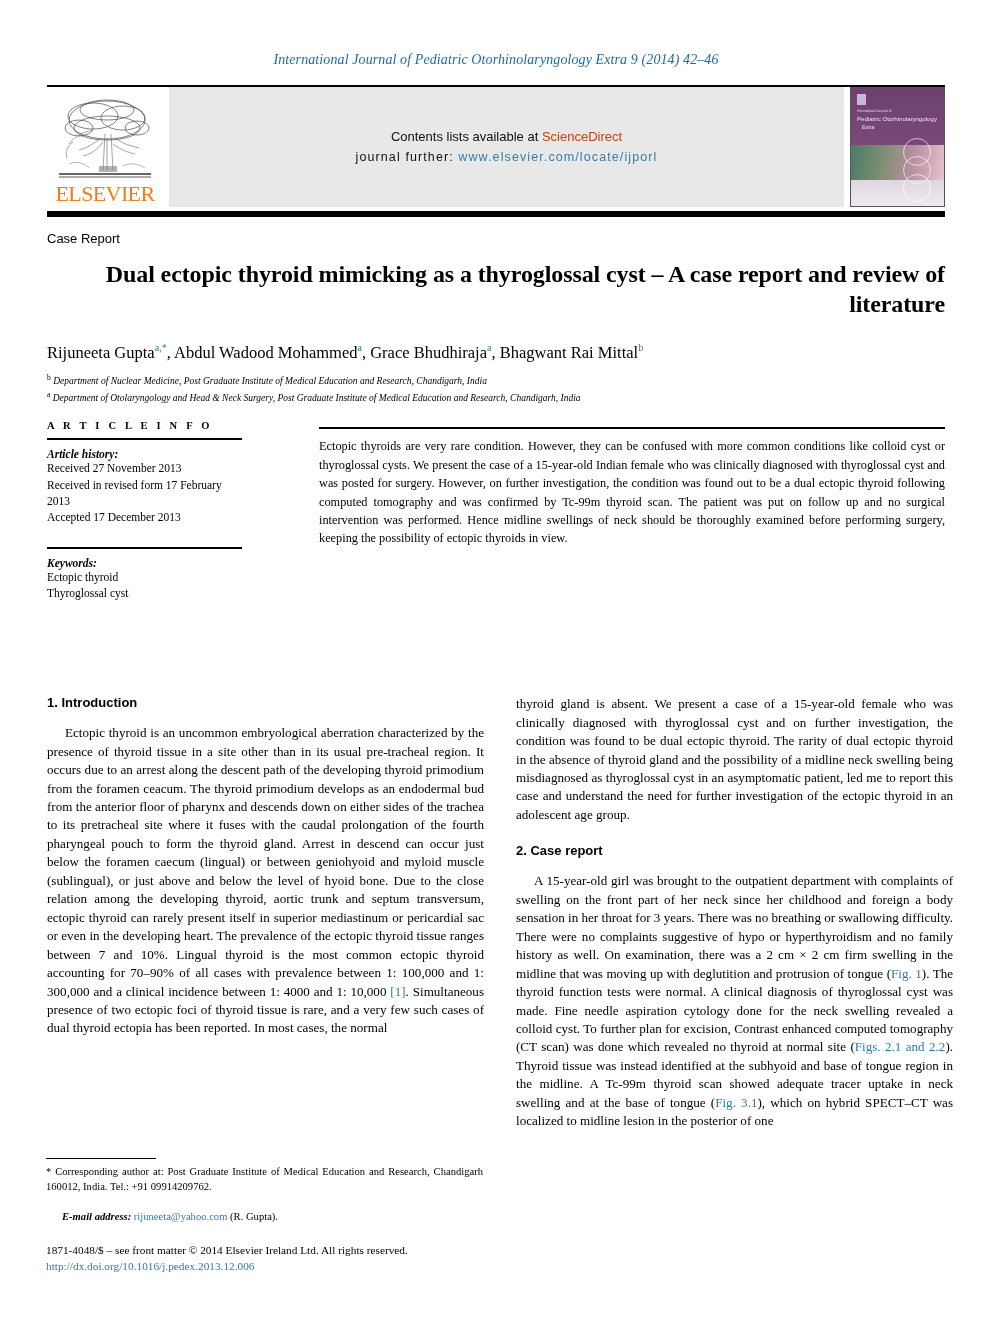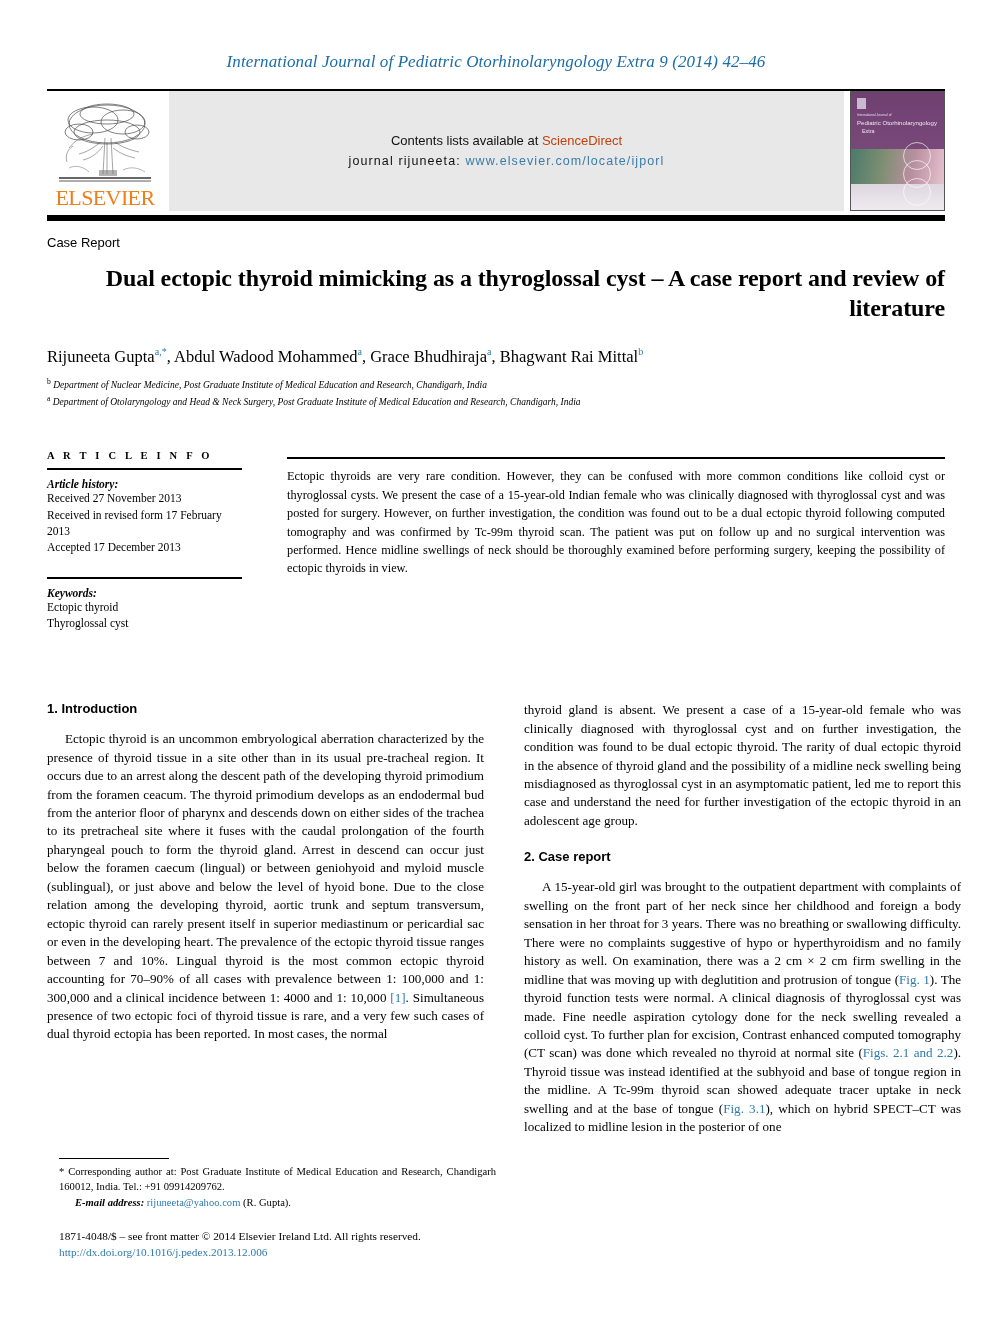--- a/index.html
+++ b/index.html
@@ -20,21 +20,21 @@
     width: 992px;
     height: 1323px;
     box-sizing: border-box;
     padding: 0 47px;
   }
 
   
   .running-head {
     text-align: center;
     color: #1b6ca8;
-    font-size: 17px;
+    font-size: 14px;
     font-style: italic;
     font-family: "Liberation Serif", serif;
     padding-top: 52px;
     letter-spacing: 0.1px;
   }
 
   
   .masthead-rule-top {
     border-top: 2.5px solid #000;
     margin-top: 17px;
@@ -164,21 +164,22 @@
     font-size: 9.5px;
     font-style: italic;
     line-height: 1.55;
     font-family: "Liberation Serif", serif;
   }
   .affils sup { font-size: 7.5px; font-style: normal; }
 
   
   .abs-wrap {
     display: flex;
-    margin-top: 40px;
+    margin-top: 14px;
+    gap: 32px;
   }
   .info-col {
     width: 240px;
     flex: 0 0 240px;
     padding-right: 45px;
     box-sizing: border-box;
   }
   .abs-col { flex: 1 1 auto; }
   .blk-head {
     font-family: "Liberation Serif", serif;
@@ -203,22 +204,22 @@
   }
   .copyright {
     text-align: right;
     font-size: 12.3px;
     margin-top: 3px;
   }
 
   
   .body-cols {
     display: flex;
-    margin-top: 70px;
-    column-gap: 40px;
+    margin-top: 94px;
+    column-gap: 32px;
   }
   .col { width: 437px; flex: 0 0 437px; }
   .sec-head {
     font-family: "Liberation Sans", sans-serif;
     font-weight: bold;
     font-size: 13px;
     margin-bottom: 14px;
   }
   .sec-head-2 {
     font-family: "Liberation Sans", sans-serif;
@@ -235,35 +236,35 @@
     text-indent: 18px;
     hyphens: auto;
   }
   p.body.cont { text-indent: 0; }
   .ref { color: #2e7aad; }
   .figref { color: #2e7aad; }
 
   
   .footnote-zone {
     position: absolute;
-    left: 59px;
+    left: 46px;
     top: 1158px;
     width: 437px;
   }
   .fn-rule { border-top: 1px solid #000; width: 110px; }
   .fn {
     font-size: 10.6px;
     line-height: 1.45;
     text-align: justify;
     margin-top: 5px;
   }
   .fn .star { }
   .fn-email {
     font-size: 10.6px;
-    margin-top: 2px;
+    margin-top: 16px;
     text-indent: 16px;
   }
   .fn-email i { font-style: italic; font-weight: bold; }
   .mailto { color: #2e7aad; }
   .imprint {
     font-size: 11.3px;
     margin-top: 20px;
     line-height: 1.45;
   }
   .doi { color: #2e7aad; }
@@ -308,21 +309,21 @@
         <line x1="6" y1="83" x2="98" y2="83" stroke="#333" stroke-width="0.8"></line>
       </svg>
       <div class="elsevier-word">ELSEVIER</div>
     </div>
 
     <div class="masthead-center">
       <div class="contents-line">
         <span>Contents lists available at </span><span class="sd">ScienceDirect</span>
       </div>
       <div class="homepage-line">
-        <span>journal rijuneeta: </span><span class="url">www.elsevier.com/locate/ijporl</span>
+        <span>journal further: </span><span class="url">www.elsevier.com/locate/ijporl</span>
       </div>
     </div>
 
     <div class="cover-thumb">
       <div class="cover-top"></div>
       <div class="cover-mid"></div>
       <div class="cover-bot"></div>
       <div class="cover-ring" style="left:52px;top:50px;width:26px;height:26px;"></div>
       <div class="cover-ring" style="left:52px;top:68px;width:26px;height:26px;"></div>
       <div class="cover-ring" style="left:52px;top:86px;width:26px;height:26px;"></div>

